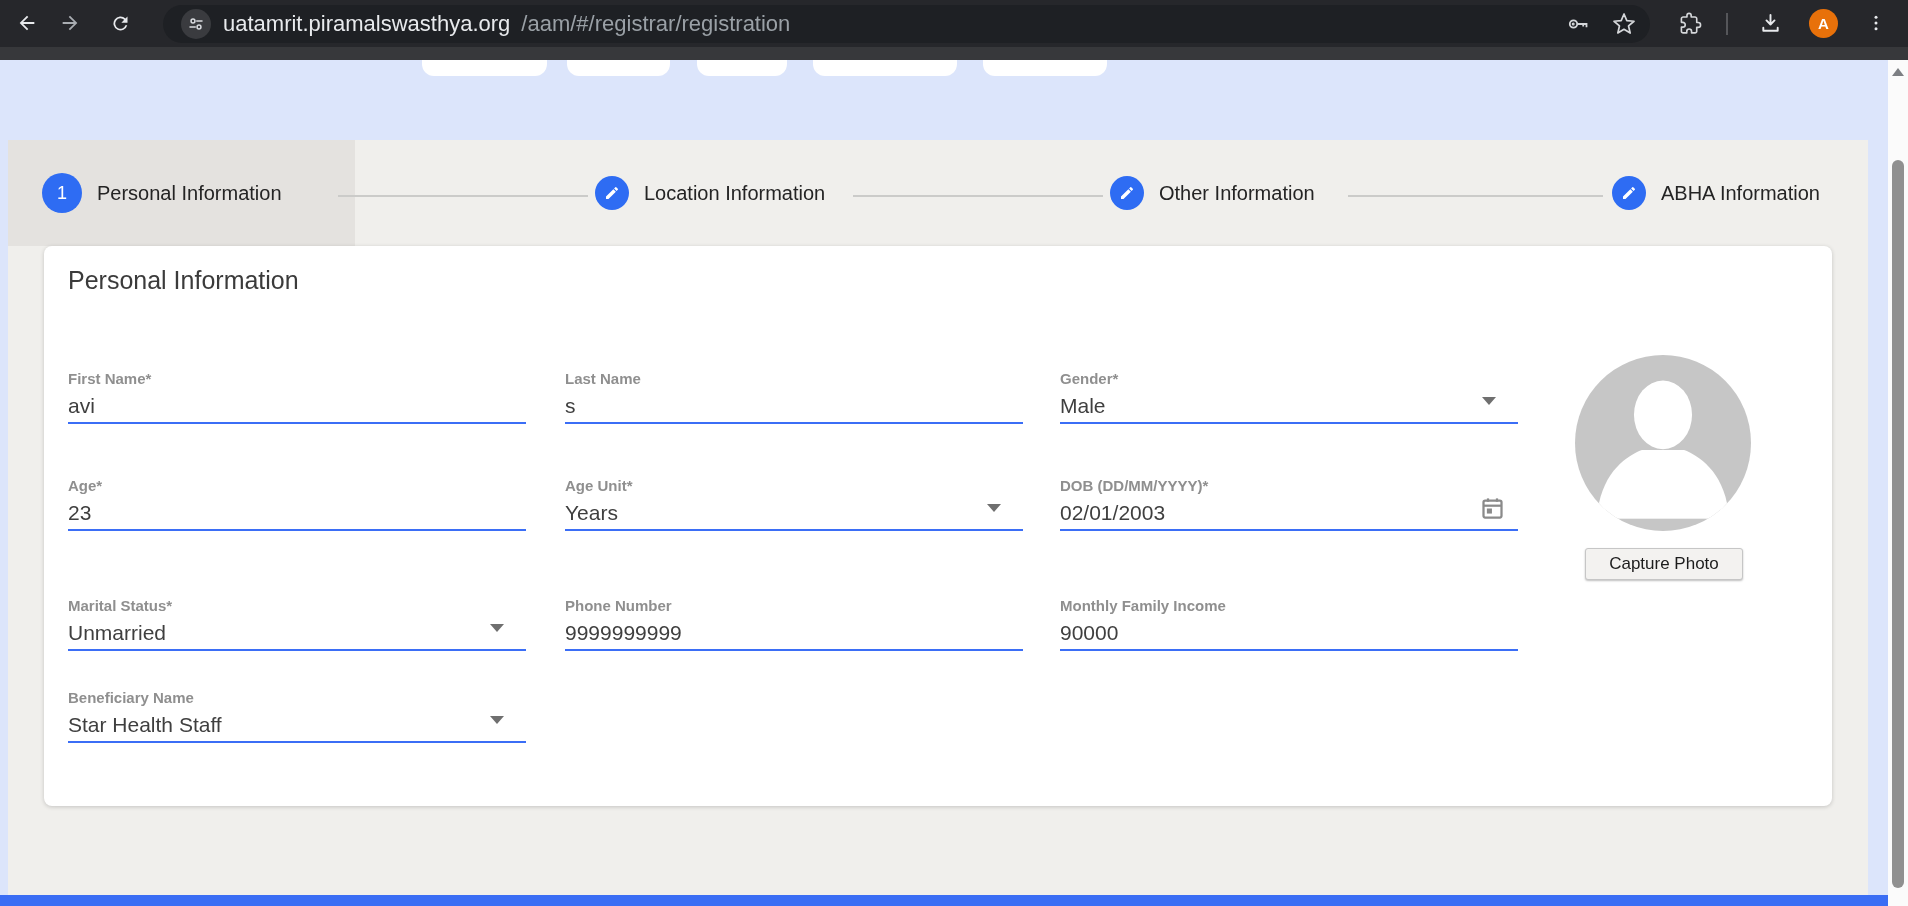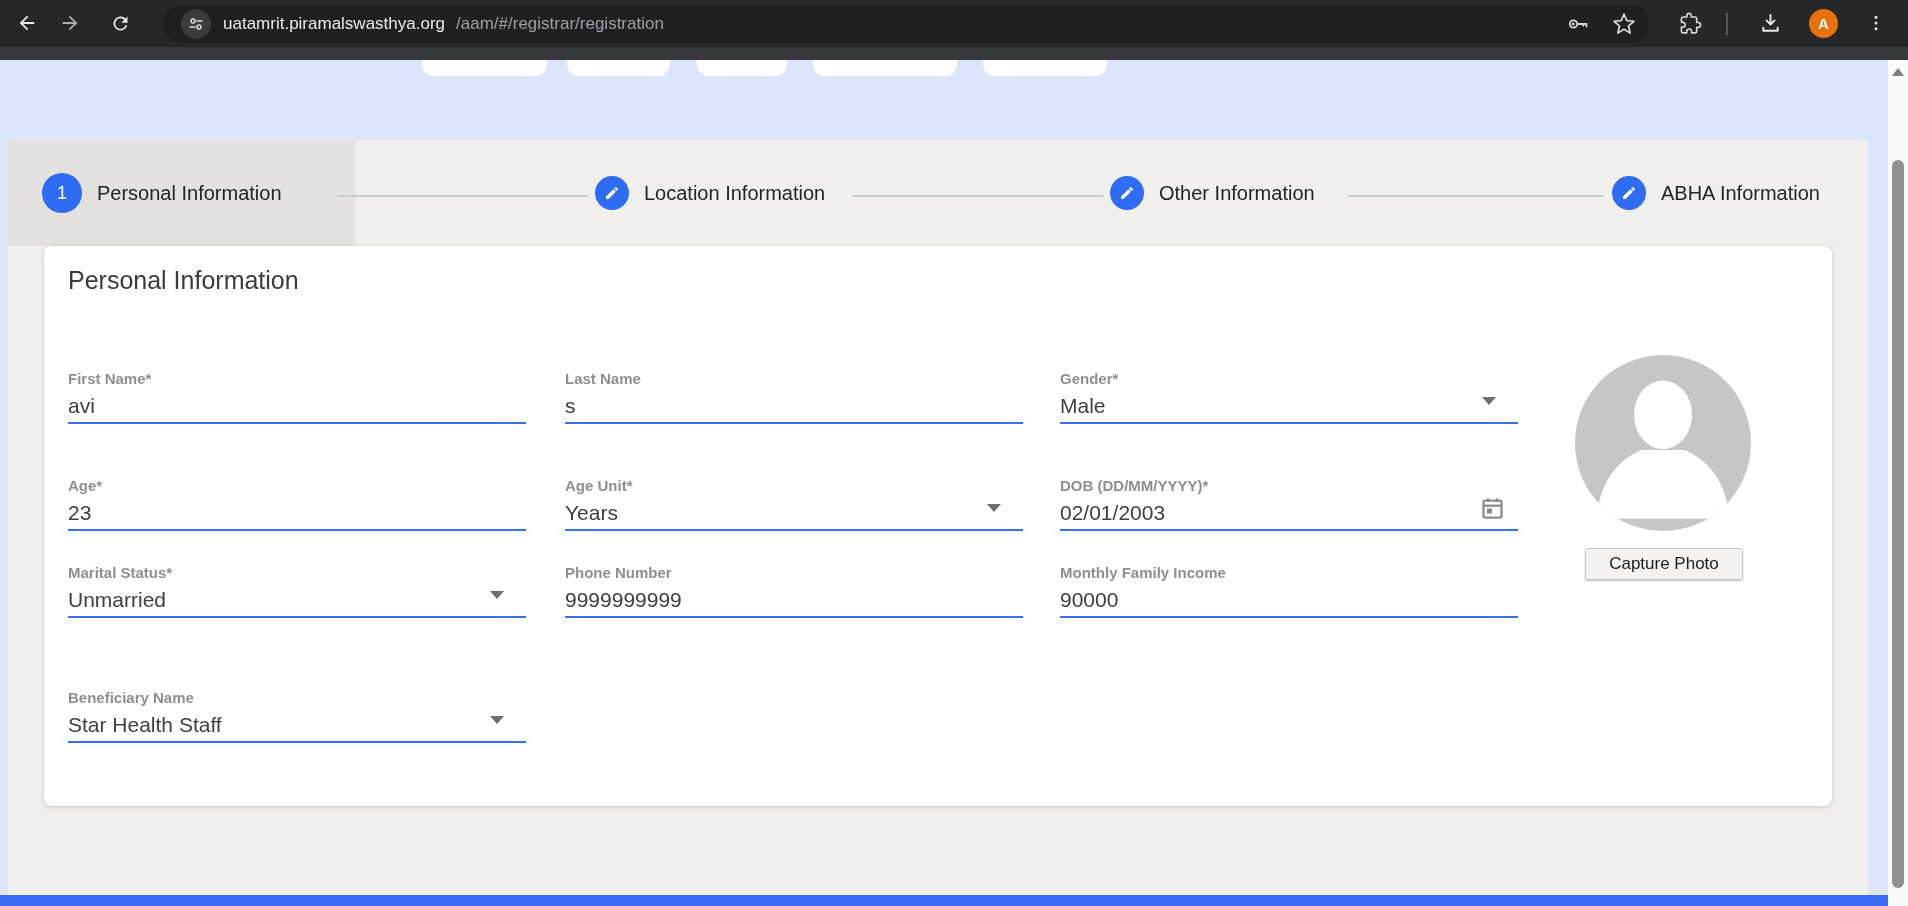--- a/index.html
+++ b/index.html
@@ -6,21 +6,21 @@
   html,body { width:1908px; height:906px; overflow:hidden; background:#dce5fb;
     font-family:"Liberation Sans", sans-serif; }
   #screen { position:relative; width:1908px; height:906px; }
 
   
   .toolbar { position:absolute; left:0; top:0; width:1908px; height:47px; background:#26272b; }
   .toolbar-strip { position:absolute; left:0; top:47px; width:1908px; height:13px; background:#37383b; }
   .tb-btn { position:absolute; top:5px; width:36px; height:36px; display:flex; align-items:center; justify-content:center; border-radius:50%; }
   .omnibox { position:absolute; left:163px; top:5px; width:1487px; height:38px; background:#1e2024; border-radius:19px; display:flex; align-items:center; }
   .tune-circle { position:absolute; left:18px; top:4px; width:30px; height:30px; border-radius:50%; background:#3a3b3f; display:flex; align-items:center; justify-content:center; }
-  .url { position:absolute; left:60px; top:0; height:38px; display:flex; align-items:center; font-size:17px; white-space:nowrap; }
+  .url { position:absolute; left:60px; top:0; height:38px; display:flex; align-items:center; font-size:22px; white-space:nowrap; }
   .url .domain { color:#e8eaed; }
   .url .path { color:#9aa0a6;margin-left:11px; }
   .omni-right { position:absolute; right:14px; top:0; height:38px; display:flex; align-items:center; gap:22px; }
   .tb-sep { position:absolute; left:1726px; top:13px; width:2px; height:22px; background:#55565a; }
   .profile-badge { position:absolute; left:1809px; top:9px; width:29px; height:29px; border-radius:50%; background:#e8710a; color:#fff; display:flex; align-items:center; justify-content:center; font-size:15px; font-weight:bold; }
 
   
   .page { position:absolute; left:0; top:60px; width:1908px; height:846px; background:#dce5fb; }
   .peek { position:absolute; top:0; height:16px; background:#ffffff; border-radius:0 0 12px 12px; }
 
@@ -34,21 +34,21 @@
   .step-circle.pen { width:34px; height:34px; }
   .step-label { font-size:20px; color:#242424; }
   .conn { position:absolute; top:55px; height:2px; background:#cbcbc9; }
 
   
   .card { position:absolute; left:36px; top:106px; width:1788px; height:560px; background:#ffffff; border-radius:8px; box-shadow:0 1px 4px rgba(0,0,0,.18); }
   .card-title { position:absolute; left:24px; top:20px; font-size:25px; font-weight:500; color:#3b3b3b; }
 
   .field { position:absolute; width:458px; height:54px; border-bottom:2px solid #3b6ef6; }
   .c1 { left:24px; } .c2 { left:521px; } .c3 { left:1016px; }
-  .r1 { top:124px; } .r2 { top:231px; } .r3 { top:318px; } .r4 { top:443px; }
+  .r1 { top:124px; } .r2 { top:231px; } .r3 { top:351px; } .r4 { top:443px; }
   .flabel { font-size:15px; font-weight:600; color:#8f8f8f; line-height:18px; }
   .fvalue { font-size:21px; color:#3f3f3f; line-height:30px; margin-top:3px; white-space:nowrap; }
   .dd-arrow { position:absolute; right:22px; top:27px; width:0; height:0;
     border-left:7px solid transparent; border-right:7px solid transparent; border-top:8px solid #6f6f6f; }
   .cal-icon { position:absolute; right:12px; top:18px; }
 
   .avatar-wrap { position:absolute; left:1531px; top:109px; width:176px; height:176px; }
   .capture-btn { position:absolute; left:1541px; top:302px; width:158px; height:32px; background:#f3f2f0;
     border:1px solid #c6c6c6; border-radius:3px; box-shadow:0 1px 2px rgba(0,0,0,.25);
     font-size:17px; color:#1c1c1c; display:flex; align-items:center; justify-content:center; cursor:pointer; }

